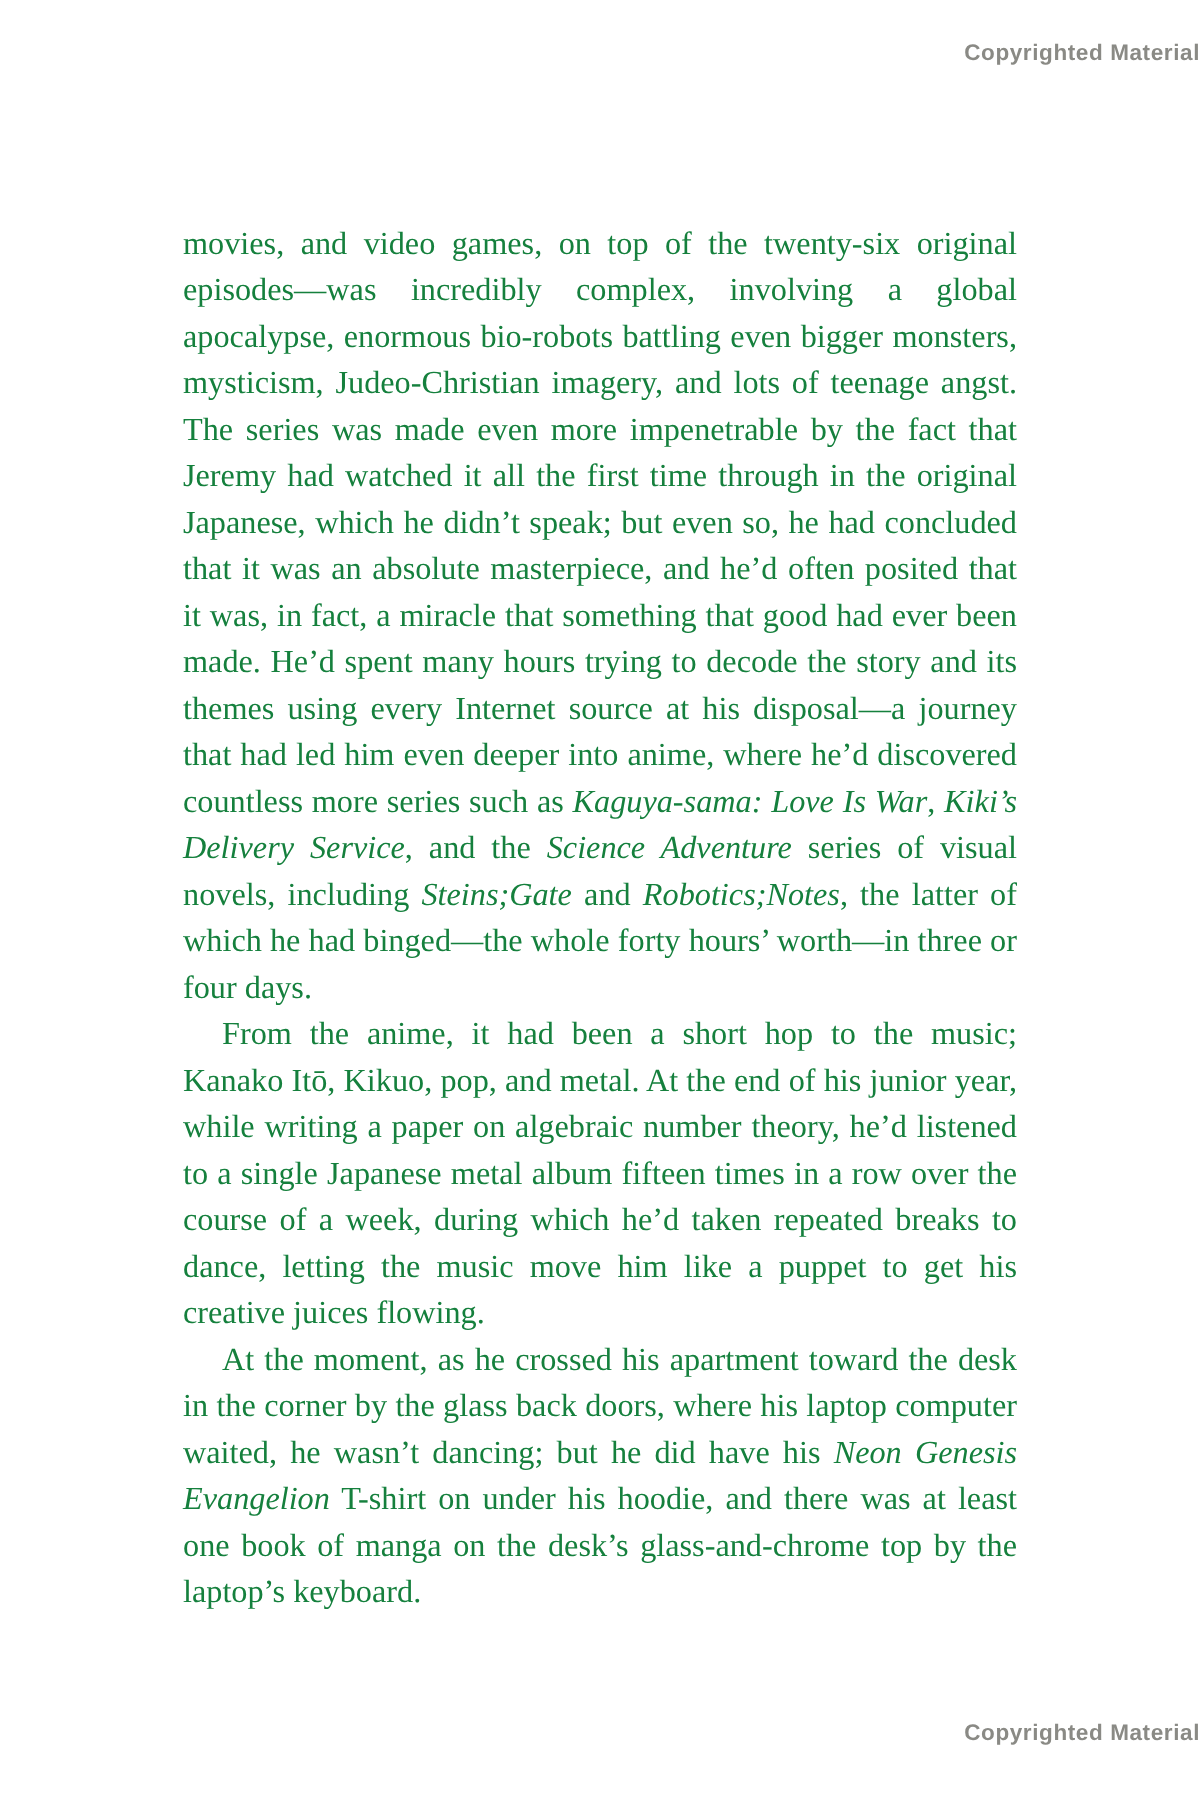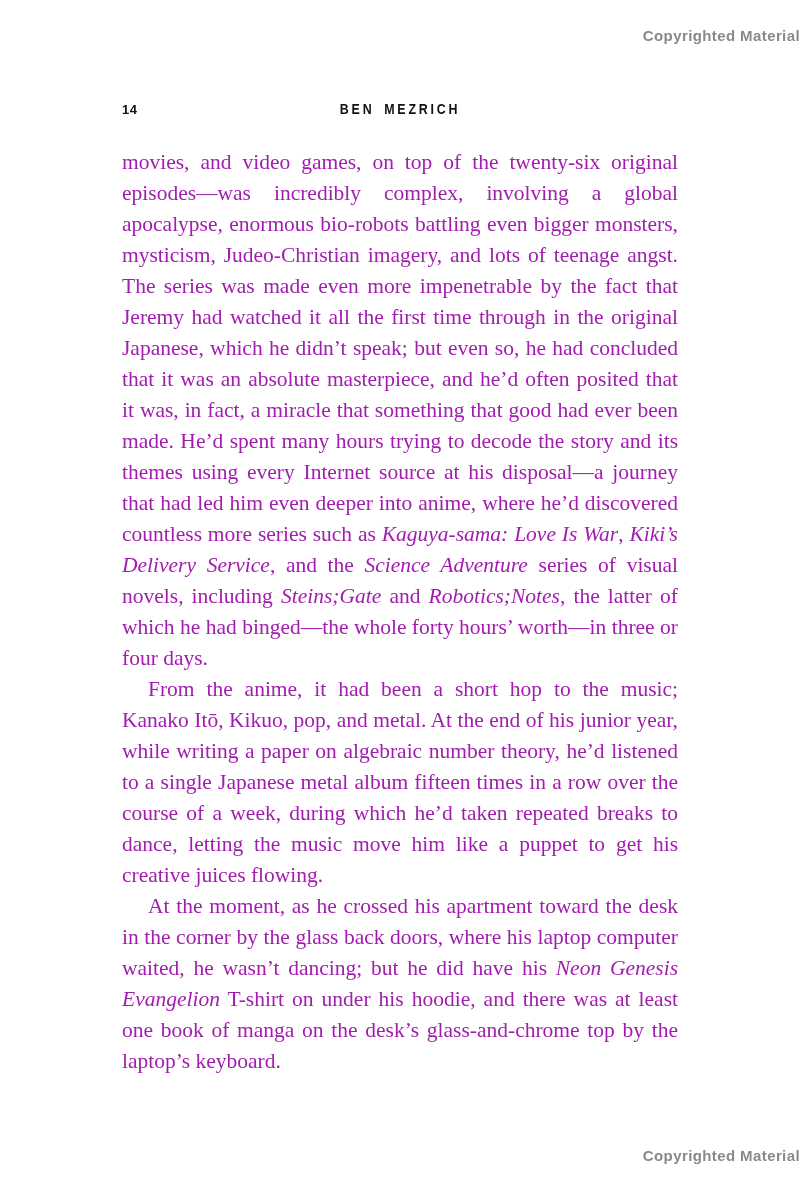--- a/index.html
+++ b/index.html
@@ -54,45 +54,41 @@
     transform: scale(0.92, 1.08);
     transform-origin: center top;
   }
   .body-text {
     position: absolute;
     top: 147px;
     left: 122px;
     width: 556px;
     font-size: 21.5px;
     line-height: 31px;
-    color: #a21caf;
+    color: #15803d;
     text-align: justify;
   }
   .body-text p {
     margin: 0;
     padding: 0;
   }
   .body-text p.indent {
     text-indent: 26px;
   }
   .body-text em {
     font-style: italic;
   }
 </style>
 </head>
 <body>
 
 <div class="book-page">
 
   <div class="watermark top">Copyrighted Material</div>
 
-  <div class="page-header">
-    <span class="page-number">14</span>
-    <span class="running-head">BEN MEZRICH</span>
-  </div>
 
   <div class="body-text">
       <p class=""><span>movies, and video games, on top of the twenty-six original episodes—was incredibly complex, involving a global apocalypse, enormous bio-robots battling even bigger monsters, mysticism, Judeo-Christian imagery, and lots of teenage angst. The series was made even more impenetrable by the fact that Jeremy had watched it all the first time through in the original Japanese, which he didn’t speak; but even so, he had concluded that it was an absolute masterpiece, and he’d often posited that it was, in fact, a miracle that something that good had ever been made. He’d spent many hours trying to decode the story and its themes using every Internet source at his disposal—a journey that had led him even deeper into anime, where he’d discovered countless more series such as </span><em>Kaguya-sama: Love Is War</em><span>, </span><em>Kiki’s Delivery Service</em><span>, and the </span><em>Science Adventure</em><span> series of visual novels, including </span><em>Steins;Gate</em><span> and </span><em>Robotics;Notes</em><span>, the latter of which he had binged—the whole forty hours’ worth—in three or four days.</span></p>
       <p class="indent"><span>From the anime, it had been a short hop to the music; Kanako Itō, Kikuo, pop, and metal. At the end of his junior year, while writing a paper on algebraic number theory, he’d listened to a single Japanese metal album fifteen times in a row over the course of a week, during which he’d taken repeated breaks to dance, letting the music move him like a puppet to get his creative juices flowing.</span></p>
       <p class="indent"><span>At the moment, as he crossed his apartment toward the desk in the corner by the glass back doors, where his laptop computer waited, he wasn’t dancing; but he did have his </span><em>Neon Genesis Evangelion</em><span> T-shirt on under his hoodie, and there was at least one book of manga on the desk’s glass-and-chrome top by the laptop’s keyboard.</span></p>
     </div>
 
   <div class="watermark bottom">Copyrighted Material</div>
 
 </div>

